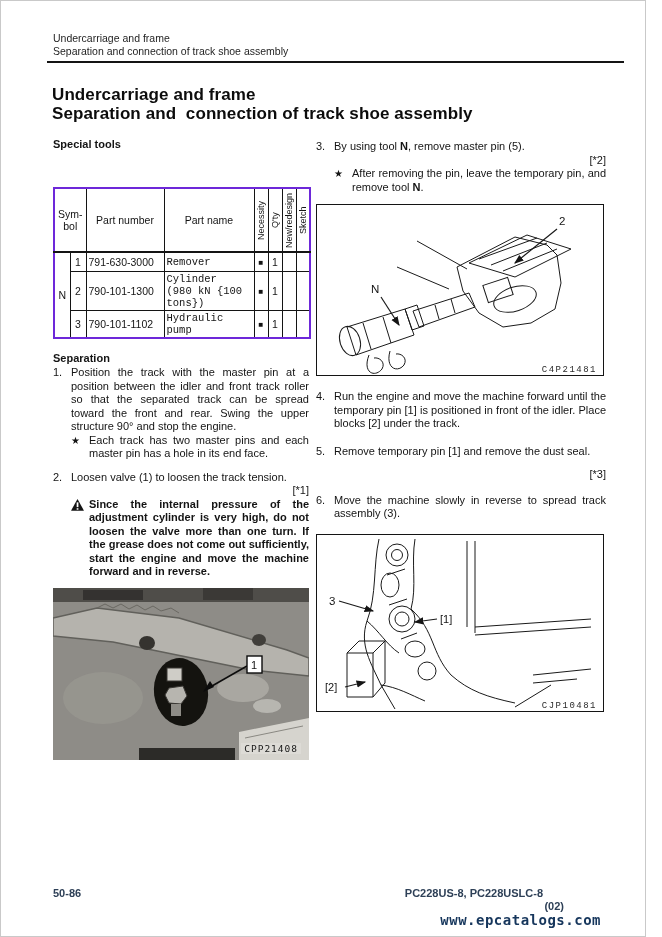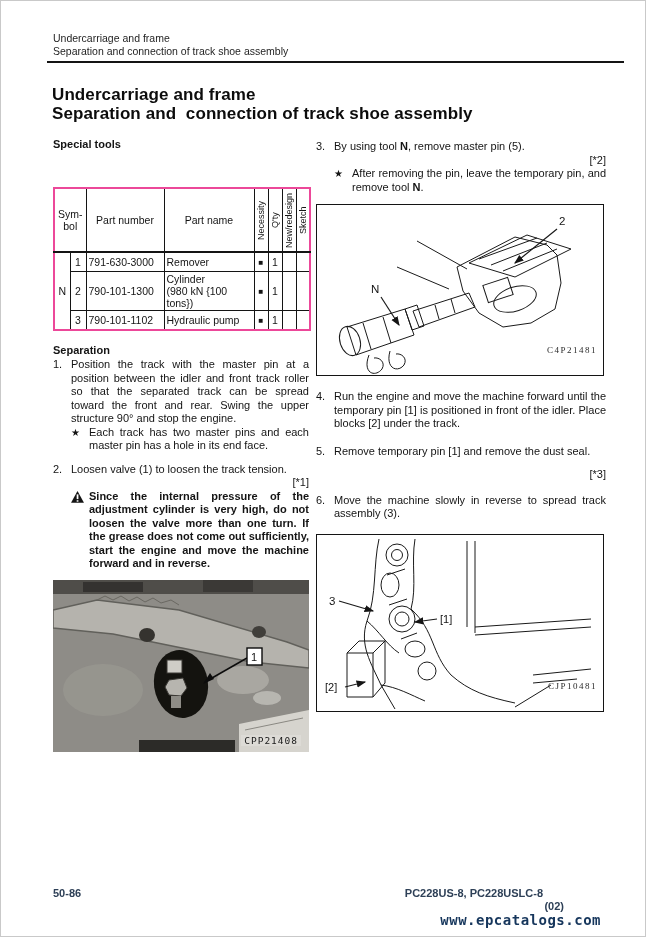--- a/index.html
+++ b/index.html
@@ -13,51 +13,51 @@
              color:#0c0c0c;white-space:pre-wrap;letter-spacing:.1px;}
 
   .columns{position:absolute;left:52px;top:137px;width:569px;display:flex;gap:7px;}
   .col-left{width:256px;flex:none;}
   .col-right{width:290px;flex:none;}
 
   .section-heading{font-size:11px;font-weight:bold;margin:0 0 5px 0;}
   .sep-heading{margin-top:13px;margin-bottom:2px;}
 
   table.tools{border-collapse:collapse;width:257px;table-layout:fixed;font-size:10.5px;
-              border:2px solid #ec4899;margin-top:37px;}
+              border:2px solid #6d28d9;margin-top:37px;}
   table.tools td,table.tools th{border:1px solid #141414;padding:1px 2px;vertical-align:middle;
               font-weight:normal;color:#141414;}
   table.tools thead th{border-bottom:2px solid #141414;}
   th.vert,td.cnum,td.csym,td.cqty,td.cnec{text-align:center;}
   th.vert{writing-mode:vertical-rl;transform:rotate(180deg);font-size:9px;padding:2px 0;height:58px;}
   th.hsym{white-space:pre-line;text-align:center;font-size:10.5px;}
   td.csym{font-weight:bold;}
   td.cnum{font-weight:bold;}
   td.cnec{font-size:8px;}
-  td.pname{white-space:pre-line;line-height:12px;}
+  td.pname{white-space:pre-line;line-height:12px;font-family:Liberation Mono, monospace;}
   tr.r1 td,tr.r3 td{height:16px;}
 
   .step{display:flex;font-size:11px;line-height:13.5px;margin-top:10px;}
   .step-num{width:18px;flex:none;}
   .step-text{flex:1;text-align:justify;}
   .note{display:flex;font-size:11px;line-height:13.5px;margin:0 0 0 18px;}
   .note-bullet{width:18px;flex:none;font-size:10px;}
   .note-text{flex:1;text-align:justify;}
   .ref-line{font-size:11px;text-align:right;margin:0;line-height:13.5px;}
   .warning{display:flex;font-size:11px;line-height:13.5px;margin:0 0 0 18px;font-weight:bold;}
   .warn-icon{width:18px;flex:none;padding-top:1px;}
   .warn-text{flex:1;text-align:justify;}
   b.tool{font-weight:bold;}
 
   .photo-box{position:relative;width:256px;height:172px;margin-top:9px;}
   .figure-box{position:relative;width:288px;height:172px;border:1px solid #141414;
               box-sizing:border-box;background:#fff;}
   .fig1{margin-top:10px;}
   .fig2{margin-top:13px;height:178px;}
-  .fig-caption{position:absolute;right:6px;bottom:20px;font-family:Liberation Serif, serif;
+  .fig-caption{position:absolute;right:6px;bottom:0;font-family:Liberation Mono, monospace;
                font-size:9px;letter-spacing:1.5px;color:#2a2a2a;}
   .photo-caption{position:absolute;right:8px;bottom:6px;font-family:"DejaVu Sans Mono",monospace;
                font-size:9.5px;letter-spacing:1px;color:#1a1a1a;background:#dddbd6;padding:0 3px;}
   .steps-after-fig .step:first-child{margin-top:14px;}
 
   .footer-page{position:absolute;left:52px;top:886px;font-size:11px;font-weight:bold;color:#2e4057;}
   .footer-right{position:absolute;right:44px;top:886px;text-align:right;}
   .footer-model{font-size:11px;font-weight:bold;color:#2e4057;margin-right:58px;white-space:nowrap;}
   .footer-rev{font-size:11px;font-weight:bold;color:#2e4057;margin-right:37px;margin-top:1px;}
   .watermark{font-family:"DejaVu Sans Mono",monospace;font-size:14px;font-weight:bold;

